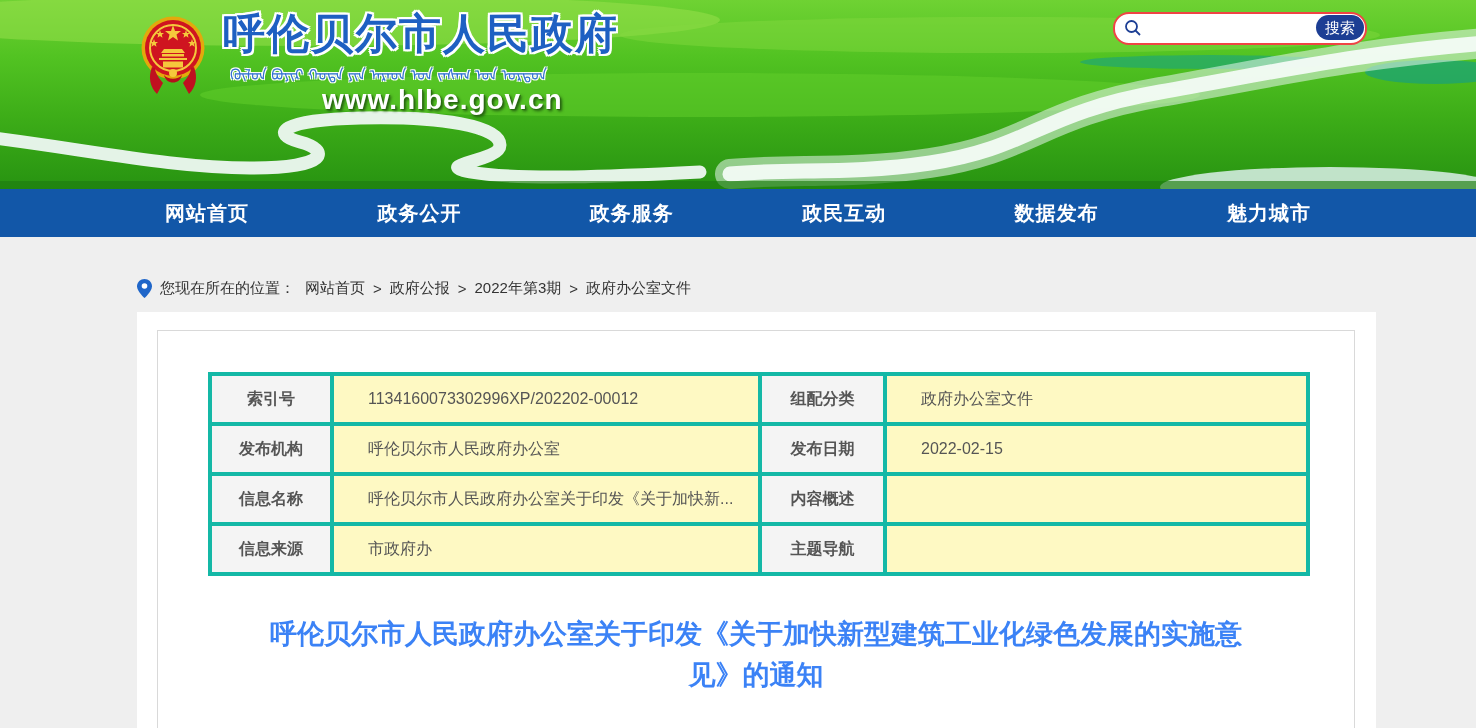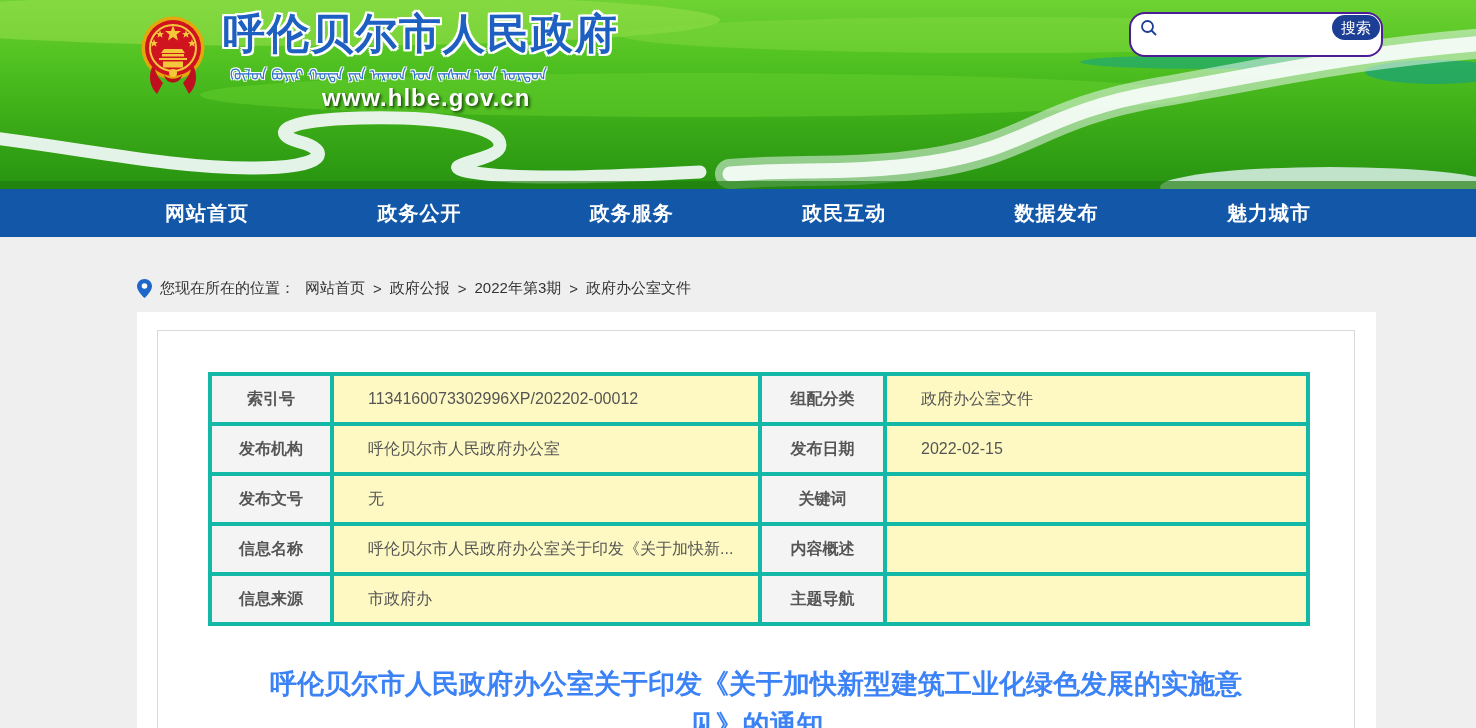--- a/index.html
+++ b/index.html
@@ -10,26 +10,26 @@
   .header { position:relative; width:1476px; height:189px; overflow:hidden; }
   .header-bg { position:absolute; inset:0; }
   .emblem { position:absolute; left:140px; top:13px; width:66px; height:86px; }
   .site-title { position:absolute; left:223px; top:6px; font-size:42px; font-weight:bold;
     color:#1e60c2; letter-spacing:2px;
     text-shadow:-2px -2px 0 #fff, 2px -2px 0 #fff, -2px 2px 0 #fff, 2px 2px 0 #fff,
                 0 -2px 0 #fff, 0 2px 0 #fff, -2px 0 0 #fff, 2px 0 0 #fff; }
   .mongolian { position:absolute; left:230px; top:58px; width:380px; font-size:15px;
     color:#2f6fd2; letter-spacing:6px; white-space:nowrap; overflow:hidden;
     text-shadow:-1px -1px 0 #fff, 1px 1px 0 #fff, -1px 1px 0 #fff, 1px -1px 0 #fff; }
-  .site-url { position:absolute; left:322px; top:84px; font-size:24px; font-weight:bold;
+  .site-url { position:absolute; left:322px; top:84px; font-size:28px; font-weight:bold;
     color:#ffffff; letter-spacing:1px;
     text-shadow:1px 1px 0 #2a6b12, 2px 2px 3px rgba(20,60,10,.8); }
 
-  .search-box { position:absolute; top:12px; right:93px; width:254px; height:45px;
-    background:#fff; border:2px solid #4c1d95; border-radius:16px; }
+  .search-box { position:absolute; top:12px; right:109px; width:254px; height:33px;
+    background:#fff; border:2px solid #ef4444; border-radius:16px; }
   .search-icon { position:absolute; left:9px; top:5px; }
   .search-input { position:absolute; left:32px; top:2px; width:160px; height:23px;
     border:none; outline:none; font-size:14px; background:transparent; }
   .search-btn { position:absolute; right:1px; top:1px; height:25px; width:48px;
     background:#1c3e94; color:#fff; font-size:15px; border:none; border-radius:13px;
     cursor:pointer; line-height:25px; text-align:center; font-family:inherit; }
 
   
   .nav { width:1476px; height:48px; background:#1257a8; display:flex;
     align-items:center; justify-content:space-between; padding:0 165px; }
@@ -168,26 +168,20 @@
           <td class="lbl">组配分类</td>
           <td class="val">政府办公室文件</td>
         </tr>
         <tr>
           <td class="lbl">发布机构</td>
           <td class="val">呼伦贝尔市人民政府办公室</td>
           <td class="lbl">发布日期</td>
           <td class="val">2022-02-15</td>
         </tr>
         <tr>
-          <td class="lbl">发布文号</td>
-          <td class="val">无</td>
-          <td class="lbl">关键词</td>
-          <td class="val"></td>
-        </tr>
-        <tr>
           <td class="lbl">信息名称</td>
           <td class="val">呼伦贝尔市人民政府办公室关于印发《关于加快新...</td>
           <td class="lbl">内容概述</td>
           <td class="val"></td>
         </tr>
         <tr>
           <td class="lbl">信息来源</td>
           <td class="val">市政府办</td>
           <td class="lbl">主题导航</td>
           <td class="val"></td>

